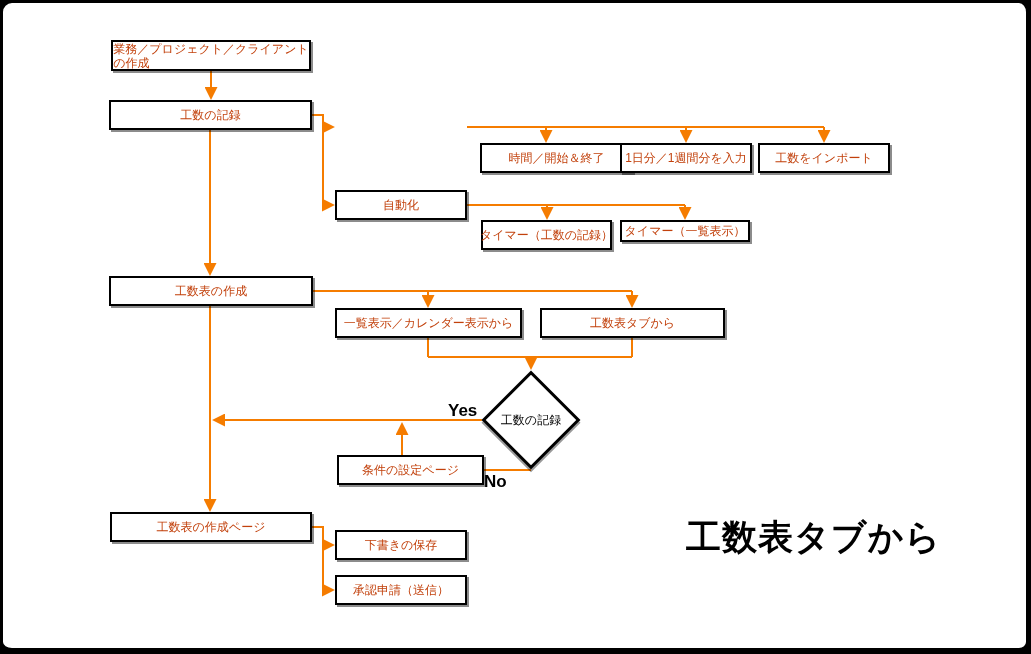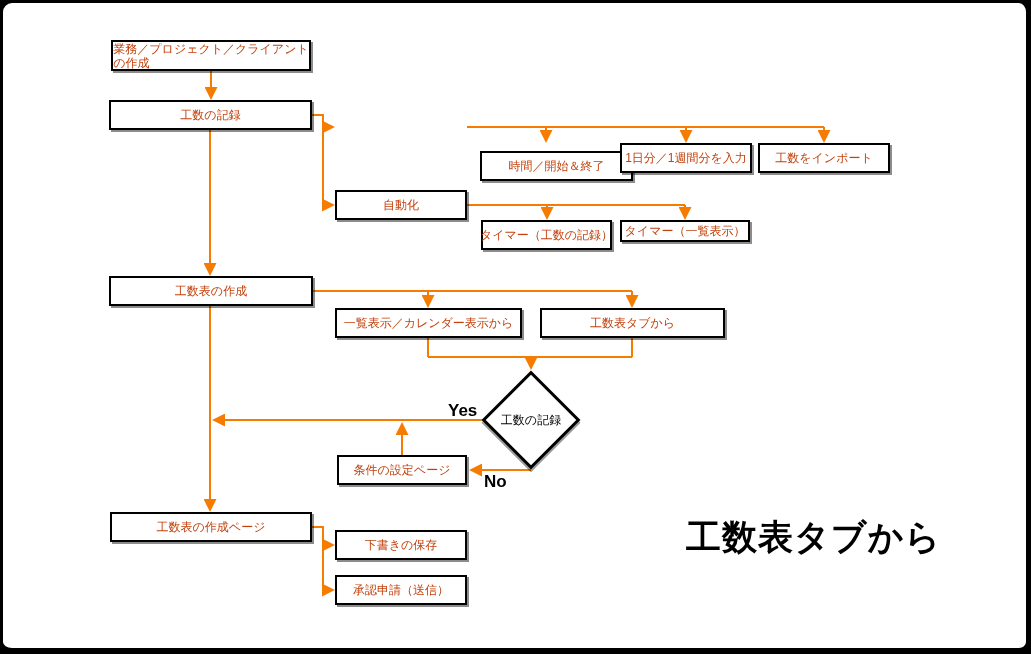--- a/index.html
+++ b/index.html
@@ -92,34 +92,34 @@
 
       <path d="M312,527 h11 V590"></path>
       <path d="M323,545 h10" marker-end="url(#arrow)"></path>
       <path d="M323,590 h10" marker-end="url(#arrow)"></path>
     </g>
   </svg>
 
   <div class="node" style="left:111px;top:40px;width:200px;height:31px;">業務／プロジェクト／クライアント
 の作成</div>
   <div class="node" style="left:109px;top:100px;width:203px;height:30px;">工数の記録</div>
-  <div class="node" style="left:480px;top:143px;width:153px;height:30px;margin-top:8px;">時間／開始＆終了</div>
+  <div class="node" style="left:480px;top:143px;width:153px;height:30px;">時間／開始＆終了</div>
   <div class="node" style="left:620px;top:143px;width:132px;height:30px;">1日分／1週間分を入力</div>
   <div class="node" style="left:758px;top:143px;width:132px;height:30px;">工数をインポート</div>
   <div class="node" style="left:335px;top:190px;width:132px;height:30px;">自動化</div>
   <div class="node" style="left:481px;top:220px;width:131px;height:30px;">タイマー（工数の記録）</div>
   <div class="node" style="left:620px;top:220px;width:130px;height:22px;">タイマー（一覧表示）</div>
   <div class="node" style="left:109px;top:276px;width:204px;height:30px;">工数表の作成</div>
   <div class="node" style="left:335px;top:308px;width:187px;height:30px;">一覧表示／カレンダー表示から</div>
   <div class="node" style="left:540px;top:308px;width:185px;height:30px;">工数表タブから</div>
 
   <div class="diamond"></div>
   <div class="diamond-label">工数の記録</div>
   <div class="edge-label" style="left:448px;top:401px;">Yes</div>
   <div class="edge-label" style="left:484px;top:472px;">No</div>
 
-  <div class="node" style="left:337px;top:455px;width:130px;height:30px;">条件の設定ページ</div>
+  <div class="node" style="left:337px;top:455px;width:147px;height:30px;">条件の設定ページ</div>
   <div class="node" style="left:110px;top:512px;width:202px;height:30px;">工数表の作成ページ</div>
   <div class="node" style="left:335px;top:530px;width:132px;height:30px;">下書きの保存</div>
   <div class="node" style="left:335px;top:575px;width:132px;height:30px;">承認申請（送信）</div>
 
   <div class="big-title">工数表タブから</div>
 </div>
 
 </body></html>

